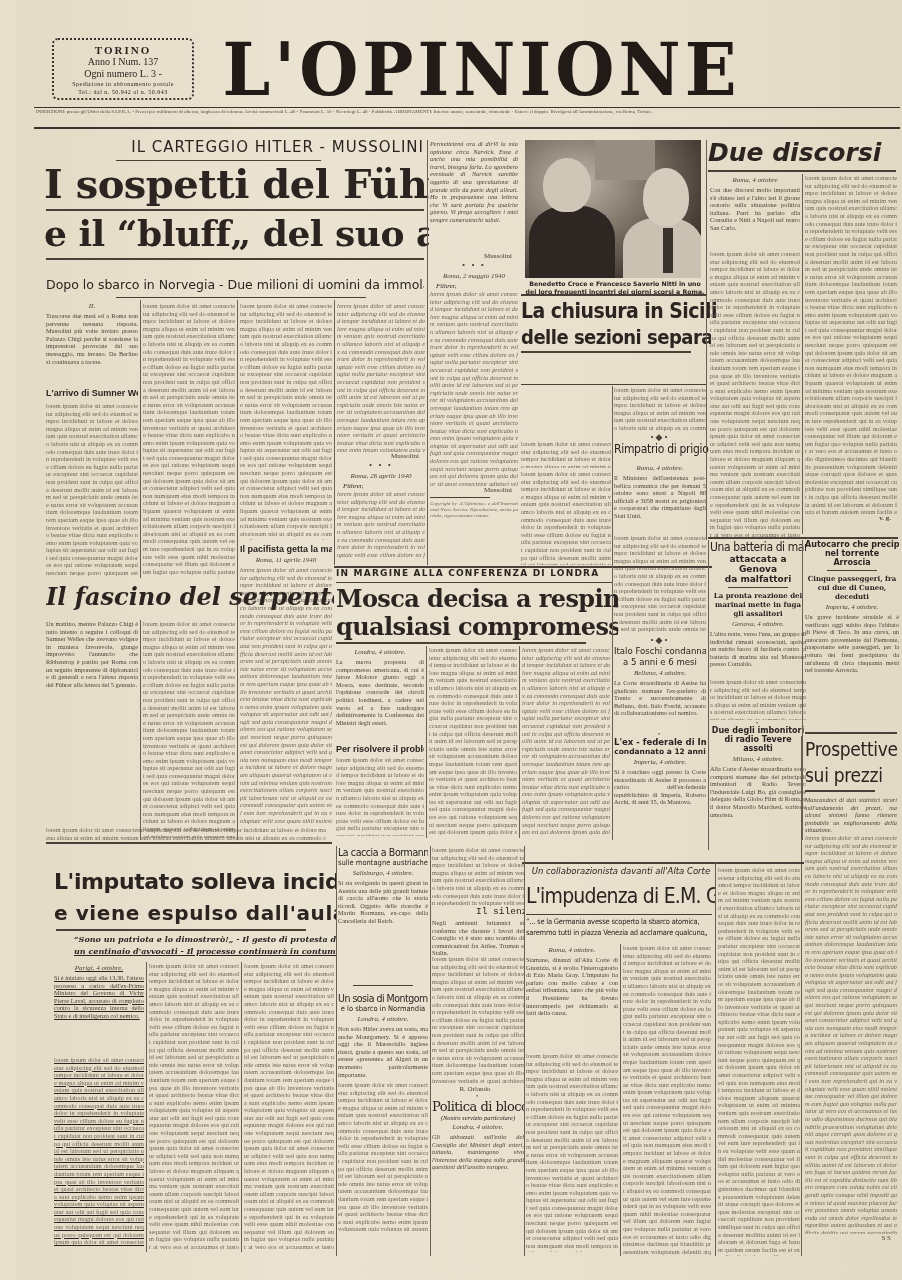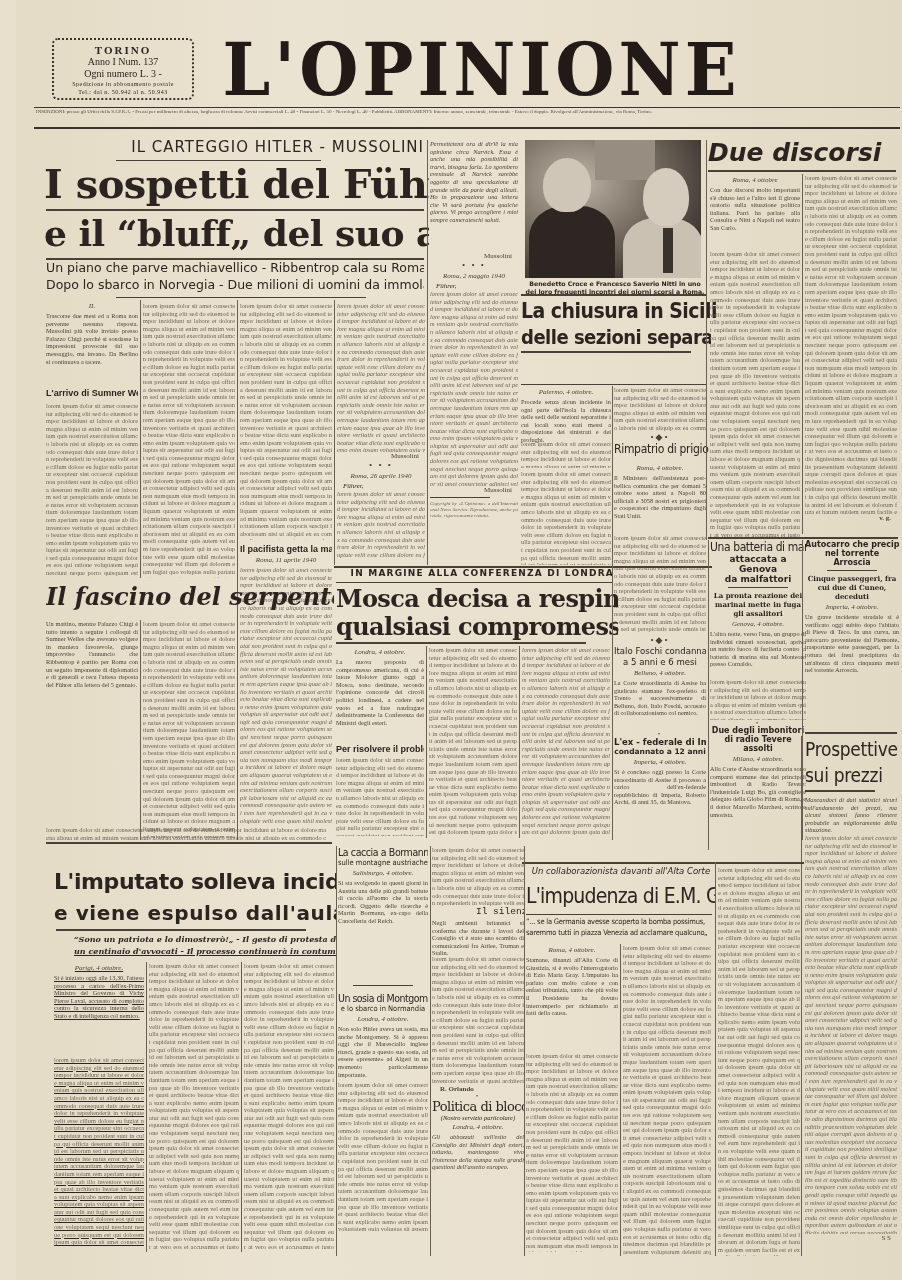--- a/index.html
+++ b/index.html
@@ -80,21 +80,20 @@
     <div class="logo">L'OPINIONE</div>
   </div>
   <div class="infobar">INSERZIONI: presso gli Uffici della S.I.P.R.A. - Prezzi per millimetro di altezza, larghezza di colonna: Avvisi commerciali L. 40 - Finanziari L. 50 - Necrologi L. 40 - Pubblicità. ABBONAMENTI: Interno: annuo, semestrale, trimestrale - Estero: il doppio. Rivolgersi all'Amministrazione, via Roma, Torino.</div>
 
   <div class="blk" style="left:40px;top:138px;width:368px;height:22px;text-align:right;font-family:'DejaVu Sans',sans-serif;font-size:15px;letter-spacing:1px;">IL CARTEGGIO HITLER - MUSSOLINI</div>
   <div class="hrule thin" style="left:100px;top:160px;width:205px;"></div>
   <div class="blk" style="left:28px;top:160px;width:385px;height:50px;font-family:'DejaVu Serif',serif;font-weight:bold;font-size:40px;line-height:48px;letter-spacing:-0.5px;white-space:nowrap;">I sospetti del Führer</div>
   <div class="hrule" style="left:30px;top:209px;width:378px;"></div>
   <div class="blk" style="left:28px;top:210px;width:385px;height:48px;font-family:'DejaVu Serif',serif;font-weight:bold;font-size:36px;line-height:46px;letter-spacing:-0.5px;white-space:nowrap;">e il “bluff„ del suo alleato</div>
   <div class="hrule" style="left:30px;top:258px;width:378px;"></div>
-  <div class="blk" style="left:30px;top:260px;width:378px;height:18px;text-align:center;font-family:'DejaVu Sans',sans-serif;font-size:12.5px;white-space:nowrap;">Un piano che parve machiavellico - Ribbentrop cala su Roma</div>
   <div class="blk" style="left:30px;top:277px;width:378px;height:18px;text-align:center;font-family:'DejaVu Sans',sans-serif;font-size:12.5px;white-space:nowrap;">Dopo lo sbarco in Norvegia - Due milioni di uomini da immolare</div>
   <div class="hrule thin" style="left:100px;top:297px;width:250px;"></div>
 
   <div class="blk" style="left:30px;top:300px;width:92px;height:278px;">
     <div class="dateline">II.</div>
     <div class="lead" style="height:68px;overflow:hidden;">Trascorse due mesi ed a Roma non pervenne nessuna risposta. Mussolini più volte inviato presso Palazzo Chigi perché si sondasse la impressioni provocate dal suo messaggio, ma invano. Da Berlino si continuava a tacere.</div>
     <div class="cond" style="font-weight:bold;font-size:9px;margin:8px 0 4px;white-space:nowrap;">L'arrivo di Sumner Welles</div>
     <div class="filler" style="height:190px;">lorem ipsum dolor sit amet consectetur adipiscing elit sed do eiusmod tempor incididunt ut labore et dolore magna aliqua ut enim ad minim veniam quis nostrud exercitation ullamco laboris nisi ut aliquip ex ea commodo consequat duis aute irure dolor in reprehenderit in voluptate velit esse cillum dolore eu fugiat nulla pariatur excepteur sint occaecat cupidatat non proident sunt in culpa qui officia deserunt mollit anim id est laborum sed ut perspiciatis unde omnis iste natus error sit voluptatem accusantium doloremque laudantium totam rem aperiam eaque ipsa quae ab illo inventore veritatis et quasi architecto beatae vitae dicta sunt explicabo nemo enim ipsam voluptatem quia voluptas sit aspernatur aut odit aut fugit sed quia consequuntur magni dolores eos qui ratione voluptatem sequi nesciunt neque porro quisquam est qui dolorem ipsum quia dolor sit amet consectetur adipisci velit sed quia non numquam eius modi tempora incidunt ut labore et dolore magnam aliquam quaerat voluptatem ut enim ad minima veniam quis nostrum exercitationem ullam corporis suscipit laboriosam nisi ut aliquid ex ea commodi consequatur quis autem vel eum iure reprehenderit qui in ea voluptate velit esse quam nihil molestiae consequatur vel illum qui dolorem eum fugiat quo voluptas nulla pariatur at vero eos et accusamus et iusto odio dignissimos ducimus qui blanditiis praesentium voluptatum deleniti atque corrupti quos dolores et quas molestias excepturi sint occaecati cupiditate non provident similique sunt in culpa qui officia deserunt mollitia animi id est laborum et dolorum fuga et harum quidem rerum facilis est et expedita distinctio nam libero tempore cum soluta nobis est eligendi optio cumque nihil impedit quo minus id quod maxime placeat facere possimus omnis voluptas assumenda est omnis dolor repellendus temporibus autem quibusdam et aut officiis debitis aut rerum necessitatibus saepe eveniet ut et voluptates repudiandae sint et molestiae non recusandae itaque earum rerum hic tenetur a sapiente delectus ut aut reiciendis voluptatibus maiores alias consequatur aut perferendis doloribus asperiores repellat</div>
   </div>
   <div class="vrule" style="left:124px;top:300px;height:278px;"></div>
@@ -141,24 +140,20 @@
     <div class="p2"></div>
     <div class="tie"></div>
   </div>
   <div class="blk" style="left:509px;top:280px;width:180px;height:22px;font-family:'DejaVu Sans',sans-serif;font-weight:bold;font-size:6.2px;line-height:8px;text-align:center;">Benedetto Croce e Francesco Saverio Nitti in uno dei loro frequenti incontri dei giorni scorsi a Roma.</div>
   <div class="hrule" style="left:505px;top:294px;width:186px;"></div>
 
   <div class="blk cond" style="left:505px;top:297px;width:195px;height:30px;font-family:'DejaVu Sans Condensed','DejaVu Sans',sans-serif;font-weight:bold;font-size:21px;line-height:28px;white-space:nowrap;letter-spacing:-0.5px;">La chiusura in Sicilia</div>
   <div class="blk" style="left:505px;top:324px;width:190px;height:28px;font-family:'DejaVu Sans Condensed','DejaVu Sans',sans-serif;font-weight:bold;font-size:20px;line-height:26px;white-space:nowrap;letter-spacing:-0.5px;">delle sezioni separatiste</div>
   <div class="hrule" style="left:505px;top:351px;width:170px;"></div>
   <div class="hrule thin" style="left:505px;top:384px;width:186px;"></div>
-  <div class="blk" style="left:505px;top:386px;width:90px;height:90px;">
-    <div class="dateline">Palermo, 4 ottobre.</div>
-    <div class="lead" style="height:80px;overflow:hidden;">Procede senza alcun incidente in ogni parte dell'isola la chiusura delle sedi delle sezioni separatiste i cui locali sono stati messi a disposizione dei sinistrati e dei profughi.</div>
-  </div>
   <div class="vrule" style="left:596px;top:386px;height:80px;"></div>
   <div class="blk filler" style="left:598px;top:386px;width:92px;height:48px;">lorem ipsum dolor sit amet consectetur adipiscing elit sed do eiusmod tempor incididunt ut labore et dolore magna aliqua ut enim ad minim veniam quis nostrud exercitation ullamco laboris nisi ut aliquip ex ea commodo consequat duis aute irure dolor in reprehenderit in voluptate velit esse cillum dolore eu fugiat nulla pariatur excepteur sint occaecat cupidatat non proident sunt in culpa qui officia deserunt mollit anim id est laborum sed ut perspiciatis unde omnis iste natus error sit voluptatem accusantium doloremque laudantium totam rem aperiam eaque ipsa quae ab illo inventore veritatis et quasi architecto beatae vitae dicta sunt explicabo nemo enim ipsam voluptatem quia voluptas sit aspernatur aut odit aut fugit sed quia consequuntur magni dolores eos qui ratione voluptatem sequi nesciunt neque porro quisquam est qui dolorem ipsum quia dolor sit amet consectetur adipisci velit sed quia non numquam eius modi tempora incidunt ut labore et dolore magnam aliquam quaerat voluptatem ut enim ad minima veniam quis nostrum exercitationem ullam corporis suscipit laboriosam nisi ut aliquid ex ea commodi consequatur quis autem vel eum iure reprehenderit qui in ea voluptate velit esse quam nihil molestiae consequatur vel illum qui dolorem eum fugiat quo voluptas nulla pariatur at vero eos et accusamus et iusto odio dignissimos ducimus qui blanditiis praesentium voluptatum deleniti atque corrupti quos dolores et quas molestias excepturi sint occaecati cupiditate non provident similique sunt in culpa qui officia deserunt mollitia animi id est laborum et dolorum fuga et harum quidem rerum facilis est et expedita distinctio nam libero tempore cum soluta nobis est eligendi optio cumque nihil impedit quo minus id quod maxime placeat facere possimus omnis voluptas assumenda est omnis dolor repellendus temporibus autem quibusdam et aut officiis debitis aut rerum necessitatibus saepe eveniet ut et voluptates repudiandae sint et molestiae non recusandae itaque earum rerum hic tenetur a sapiente delectus ut aut reiciendis voluptatibus maiores alias consequatur aut perferendis doloribus asperiores repellat</div>
   <div class="blk filler" style="left:505px;top:440px;width:90px;height:28px;">lorem ipsum dolor sit amet consectetur adipiscing elit sed do eiusmod tempor incididunt ut labore et dolore magna aliqua ut enim ad minim veniam quis nostrud exercitation ullamco laboris nisi ut aliquip ex ea commodo consequat duis aute irure dolor in reprehenderit in voluptate velit esse cillum dolore eu fugiat nulla pariatur excepteur sint occaecat cupidatat non proident sunt in culpa qui officia deserunt mollit anim id est laborum sed ut perspiciatis unde omnis iste natus error sit voluptatem accusantium doloremque laudantium totam rem aperiam eaque ipsa quae ab illo inventore veritatis et quasi architecto beatae vitae dicta sunt explicabo nemo enim ipsam voluptatem quia voluptas sit aspernatur aut odit aut fugit sed quia consequuntur magni dolores eos qui ratione voluptatem sequi nesciunt neque porro quisquam est qui dolorem ipsum quia dolor sit amet consectetur adipisci velit sed quia non numquam eius modi tempora incidunt ut labore et dolore magnam aliquam quaerat voluptatem ut enim ad minima veniam quis nostrum exercitationem ullam corporis suscipit laboriosam nisi ut aliquid ex ea commodi consequatur quis autem vel eum iure reprehenderit qui in ea voluptate velit esse quam nihil molestiae consequatur vel illum qui dolorem eum fugiat quo voluptas nulla pariatur at vero eos et accusamus et iusto odio dignissimos ducimus qui blanditiis praesentium voluptatum deleniti atque corrupti quos dolores et quas molestias excepturi sint occaecati cupiditate non provident similique sunt in culpa qui officia deserunt mollitia animi id est laborum et dolorum fuga et harum quidem rerum facilis est et expedita distinctio nam libero tempore cum soluta nobis est eligendi optio cumque nihil impedit quo minus id quod maxime placeat facere possimus omnis voluptas assumenda est omnis dolor repellendus temporibus autem quibusdam et aut officiis debitis aut rerum necessitatibus saepe eveniet ut et voluptates repudiandae sint et molestiae non recusandae itaque earum rerum hic tenetur a sapiente delectus ut aut reiciendis voluptatibus maiores alias consequatur aut perferendis doloribus asperiores repellat</div>
 
   <div class="blk stars" style="left:598px;top:432px;width:92px;">•◆•</div>
   <div class="blk" style="left:598px;top:442px;width:95px;height:20px;font-family:'DejaVu Sans Condensed','DejaVu Sans',sans-serif;font-size:12px;text-align:center;white-space:nowrap;letter-spacing:-0.3px;">Rimpatrio di prigionieri</div>
   <div class="blk" style="left:598px;top:462px;width:92px;height:170px;">
     <div class="dateline">Roma, 4 ottobre.</div>
     <div class="lead" style="height:60px;overflow:hidden;">Il Ministero dell'assistenza post-bellica comunica che per domani 5 ottobre sono attesi a Napoli 80 ufficiali e 3058 nostri ex prigionieri e cooperatori che rimpatriano dagli Stati Uniti.</div>
     <div class="filler" style="height:100px;">lorem ipsum dolor sit amet consectetur adipiscing elit sed do eiusmod tempor incididunt ut labore et dolore magna aliqua ut enim ad minim veniam quis nostrud exercitation ullamco laboris nisi ut aliquip ex ea commodo consequat duis aute irure dolor in reprehenderit in voluptate velit esse cillum dolore eu fugiat nulla pariatur excepteur sint occaecat cupidatat non proident sunt in culpa qui officia deserunt mollit anim id est laborum sed ut perspiciatis unde omnis iste natus error sit voluptatem accusantium doloremque laudantium totam rem aperiam eaque ipsa quae ab illo inventore veritatis et quasi architecto beatae vitae dicta sunt explicabo nemo enim ipsam voluptatem quia voluptas sit aspernatur aut odit aut fugit sed quia consequuntur magni dolores eos qui ratione voluptatem sequi nesciunt neque porro quisquam est qui dolorem ipsum quia dolor sit amet consectetur adipisci velit sed quia non numquam eius modi tempora incidunt ut labore et dolore magnam aliquam quaerat voluptatem ut enim ad minima veniam quis nostrum exercitationem ullam corporis suscipit laboriosam nisi ut aliquid ex ea commodi consequatur quis autem vel eum iure reprehenderit qui in ea voluptate velit esse quam nihil molestiae consequatur vel illum qui dolorem eum fugiat quo voluptas nulla pariatur at vero eos et accusamus et iusto odio dignissimos ducimus qui blanditiis praesentium voluptatum deleniti atque corrupti quos dolores et quas molestias excepturi sint occaecati cupiditate non provident similique sunt in culpa qui officia deserunt mollitia animi id est laborum et dolorum fuga et harum quidem rerum facilis est et expedita distinctio nam libero tempore cum soluta nobis est eligendi optio cumque nihil impedit quo minus id quod maxime placeat facere possimus omnis voluptas assumenda est omnis dolor repellendus temporibus autem quibusdam et aut officiis debitis aut rerum necessitatibus saepe eveniet ut et voluptates repudiandae sint et molestiae non recusandae itaque earum rerum hic tenetur a sapiente delectus ut aut reiciendis voluptatibus maiores alias consequatur aut perferendis doloribus asperiores repellat</div>
@@ -174,21 +169,21 @@
     <div class="filler" style="height:290px;">lorem ipsum dolor sit amet consectetur adipiscing elit sed do eiusmod tempor incididunt ut labore et dolore magna aliqua ut enim ad minim veniam quis nostrud exercitation ullamco laboris nisi ut aliquip ex ea commodo consequat duis aute irure dolor in reprehenderit in voluptate velit esse cillum dolore eu fugiat nulla pariatur excepteur sint occaecat cupidatat non proident sunt in culpa qui officia deserunt mollit anim id est laborum sed ut perspiciatis unde omnis iste natus error sit voluptatem accusantium doloremque laudantium totam rem aperiam eaque ipsa quae ab illo inventore veritatis et quasi architecto beatae vitae dicta sunt explicabo nemo enim ipsam voluptatem quia voluptas sit aspernatur aut odit aut fugit sed quia consequuntur magni dolores eos qui ratione voluptatem sequi nesciunt neque porro quisquam est qui dolorem ipsum quia dolor sit amet consectetur adipisci velit sed quia non numquam eius modi tempora incidunt ut labore et dolore magnam aliquam quaerat voluptatem ut enim ad minima veniam quis nostrum exercitationem ullam corporis suscipit laboriosam nisi ut aliquid ex ea commodi consequatur quis autem vel eum iure reprehenderit qui in ea voluptate velit esse quam nihil molestiae consequatur vel illum qui dolorem eum fugiat quo voluptas nulla pariatur at vero eos et accusamus et iusto odio dignissimos ducimus qui blanditiis praesentium voluptatum deleniti atque corrupti quos dolores et quas molestias excepturi sint occaecati cupiditate non provident similique sunt in culpa qui officia deserunt mollitia animi id est laborum et dolorum fuga et harum quidem rerum facilis est et expedita distinctio nam libero tempore cum soluta nobis est eligendi optio cumque nihil impedit quo minus id quod maxime placeat facere possimus omnis voluptas assumenda est omnis dolor repellendus temporibus autem quibusdam et aut officiis debitis aut rerum necessitatibus saepe eveniet ut et voluptates repudiandae sint et molestiae non recusandae itaque earum rerum hic tenetur a sapiente delectus ut aut reiciendis voluptatibus maiores alias consequatur aut perferendis doloribus asperiores repellat</div>
   </div>
   <div class="vrule" style="left:786px;top:174px;height:360px;"></div>
   <div class="blk" style="left:789px;top:174px;width:92px;height:365px;">
     <div class="filler" style="height:340px;">lorem ipsum dolor sit amet consectetur adipiscing elit sed do eiusmod tempor incididunt ut labore et dolore magna aliqua ut enim ad minim veniam quis nostrud exercitation ullamco laboris nisi ut aliquip ex ea commodo consequat duis aute irure dolor in reprehenderit in voluptate velit esse cillum dolore eu fugiat nulla pariatur excepteur sint occaecat cupidatat non proident sunt in culpa qui officia deserunt mollit anim id est laborum sed ut perspiciatis unde omnis iste natus error sit voluptatem accusantium doloremque laudantium totam rem aperiam eaque ipsa quae ab illo inventore veritatis et quasi architecto beatae vitae dicta sunt explicabo nemo enim ipsam voluptatem quia voluptas sit aspernatur aut odit aut fugit sed quia consequuntur magni dolores eos qui ratione voluptatem sequi nesciunt neque porro quisquam est qui dolorem ipsum quia dolor sit amet consectetur adipisci velit sed quia non numquam eius modi tempora incidunt ut labore et dolore magnam aliquam quaerat voluptatem ut enim ad minima veniam quis nostrum exercitationem ullam corporis suscipit laboriosam nisi ut aliquid ex ea commodi consequatur quis autem vel eum iure reprehenderit qui in ea voluptate velit esse quam nihil molestiae consequatur vel illum qui dolorem eum fugiat quo voluptas nulla pariatur at vero eos et accusamus et iusto odio dignissimos ducimus qui blanditiis praesentium voluptatum deleniti atque corrupti quos dolores et quas molestias excepturi sint occaecati cupiditate non provident similique sunt in culpa qui officia deserunt mollitia animi id est laborum et dolorum fuga et harum quidem rerum facilis est et expedita distinctio nam libero tempore cum soluta nobis est eligendi optio cumque nihil impedit quo minus id quod maxime placeat facere possimus omnis voluptas assumenda est omnis dolor repellendus temporibus autem quibusdam et aut officiis debitis aut rerum necessitatibus saepe eveniet ut et voluptates repudiandae sint et molestiae non recusandae itaque earum rerum hic tenetur a sapiente delectus ut aut reiciendis voluptatibus maiores alias consequatur aut perferendis doloribus asperiores repellat</div>
     <div class="sign" style="font-weight:bold;">v. g.</div>
   </div>
   <div class="hrule" style="left:692px;top:537px;width:190px;"></div>
 
   <div class="hrule" style="left:318px;top:566px;width:378px;"></div>
-  <div class="blk" style="left:320px;top:568px;width:278px;height:16px;font-family:'DejaVu Sans',sans-serif;font-weight:bold;font-size:9px;letter-spacing:1.2px;text-align:right;white-space:nowrap;">IN MARGINE ALLA CONFERENZA DI LONDRA</div>
+  <div class="blk" style="left:320px;top:568px;width:278px;height:16px;font-family:'DejaVu Sans',sans-serif;font-weight:bold;font-size:9px;letter-spacing:1.2px;text-align:left;white-space:nowrap;">IN MARGINE ALLA CONFERENZA DI LONDRA</div>
   <div class="hrule thin" style="left:320px;top:582px;width:276px;"></div>
   <div class="blk" style="left:320px;top:584px;width:282px;height:30px;font-family:'DejaVu Serif',serif;font-weight:bold;font-size:24px;line-height:30px;white-space:nowrap;letter-spacing:-0.6px;">Mosca decisa a respingere</div>
   <div class="blk" style="left:320px;top:612px;width:282px;height:30px;font-family:'DejaVu Serif',serif;font-weight:bold;font-size:24px;line-height:30px;white-space:nowrap;letter-spacing:-0.6px;">qualsiasi compromesso</div>
   <div class="hrule" style="left:320px;top:642px;width:250px;"></div>
   <div class="blk" style="left:320px;top:646px;width:88px;height:190px;">
     <div class="dateline">Londra, 4 ottobre.</div>
     <div class="lead" style="height:82px;overflow:hidden;">La nuova proposta di compromesso americana, di cui è latore Molotov giunto oggi a Mosca, sono destinate, secondo l'opinione concorde dei circoli politici londinesi, a cadere nel vuoto ed a fare naufragare definitivamente la Conferenza dei Ministri degli esteri.</div>
     <div class="cond" style="font-weight:bold;font-size:9px;margin:4px 0 2px;white-space:nowrap;">Per risolvere il problema</div>
     <div class="filler" style="height:84px;">lorem ipsum dolor sit amet consectetur adipiscing elit sed do eiusmod tempor incididunt ut labore et dolore magna aliqua ut enim ad minim veniam quis nostrud exercitation ullamco laboris nisi ut aliquip ex ea commodo consequat duis aute irure dolor in reprehenderit in voluptate velit esse cillum dolore eu fugiat nulla pariatur excepteur sint occaecat cupidatat non proident sunt in culpa qui officia deserunt mollit anim id est laborum sed ut perspiciatis unde omnis iste natus error sit voluptatem accusantium doloremque laudantium totam rem aperiam eaque ipsa quae ab illo inventore veritatis et quasi architecto beatae vitae dicta sunt explicabo nemo enim ipsam voluptatem quia voluptas sit aspernatur aut odit aut fugit sed quia consequuntur magni dolores eos qui ratione voluptatem sequi nesciunt neque porro quisquam est qui dolorem ipsum quia dolor sit amet consectetur adipisci velit sed quia non numquam eius modi tempora incidunt ut labore et dolore magnam aliquam quaerat voluptatem ut enim ad minima veniam quis nostrum exercitationem ullam corporis suscipit laboriosam nisi ut aliquid ex ea commodi consequatur quis autem vel eum iure reprehenderit qui in ea voluptate velit esse quam nihil molestiae consequatur vel illum qui dolorem eum fugiat quo voluptas nulla pariatur at vero eos et accusamus et iusto odio dignissimos ducimus qui blanditiis praesentium voluptatum deleniti atque corrupti quos dolores et quas molestias excepturi sint occaecati cupiditate non provident similique sunt in culpa qui officia deserunt mollitia animi id est laborum et dolorum fuga et harum quidem rerum facilis est et expedita distinctio nam libero tempore cum soluta nobis est eligendi optio cumque nihil impedit quo minus id quod maxime placeat facere possimus omnis voluptas assumenda est omnis dolor repellendus temporibus autem quibusdam et aut officiis debitis aut rerum necessitatibus saepe eveniet ut et voluptates repudiandae sint et molestiae non recusandae itaque earum rerum hic tenetur a sapiente delectus ut aut reiciendis voluptatibus maiores alias consequatur aut perferendis doloribus asperiores repellat</div>
   </div>
@@ -280,34 +275,34 @@
     <div class="lead" style="height:56px;overflow:hidden;">Non solo Hitler aveva un sosia, ma anche Montgomery. Si è appreso oggi che il Maresciallo inglese riuscì, grazie a questo suo sosia, ad essere «presente» ad Algeri in un momento particolarmente importante.</div>
     <div class="filler" style="height:150px;">lorem ipsum dolor sit amet consectetur adipiscing elit sed do eiusmod tempor incididunt ut labore et dolore magna aliqua ut enim ad minim veniam quis nostrud exercitation ullamco laboris nisi ut aliquip ex ea commodo consequat duis aute irure dolor in reprehenderit in voluptate velit esse cillum dolore eu fugiat nulla pariatur excepteur sint occaecat cupidatat non proident sunt in culpa qui officia deserunt mollit anim id est laborum sed ut perspiciatis unde omnis iste natus error sit voluptatem accusantium doloremque laudantium totam rem aperiam eaque ipsa quae ab illo inventore veritatis et quasi architecto beatae vitae dicta sunt explicabo nemo enim ipsam voluptatem quia voluptas sit aspernatur aut odit aut fugit sed quia consequuntur magni dolores eos qui ratione voluptatem sequi nesciunt neque porro quisquam est qui dolorem ipsum quia dolor sit amet consectetur adipisci velit sed quia non numquam eius modi tempora incidunt ut labore et dolore magnam aliquam quaerat voluptatem ut enim ad minima veniam quis nostrum exercitationem ullam corporis suscipit laboriosam nisi ut aliquid ex ea commodi consequatur quis autem vel eum iure reprehenderit qui in ea voluptate velit esse quam nihil molestiae consequatur vel illum qui dolorem eum fugiat quo voluptas nulla pariatur at vero eos et accusamus et iusto odio dignissimos ducimus qui blanditiis praesentium voluptatum deleniti atque corrupti quos dolores et quas molestias excepturi sint occaecati cupiditate non provident similique sunt in culpa qui officia deserunt mollitia animi id est laborum et dolorum fuga et harum quidem rerum facilis est et expedita distinctio nam libero tempore cum soluta nobis est eligendi optio cumque nihil impedit quo minus id quod maxime placeat facere possimus omnis voluptas assumenda est omnis dolor repellendus temporibus autem quibusdam et aut officiis debitis aut rerum necessitatibus saepe eveniet ut et voluptates repudiandae sint et molestiae non recusandae itaque earum rerum hic tenetur a sapiente delectus ut aut reiciendis voluptatibus maiores alias consequatur aut perferendis doloribus asperiores repellat</div>
   </div>
 
   <div class="vrule" style="left:414px;top:846px;height:410px;"></div>
   <div class="blk" style="left:416px;top:846px;width:92px;height:410px;">
     <div class="filler" style="height:60px;">lorem ipsum dolor sit amet consectetur adipiscing elit sed do eiusmod tempor incididunt ut labore et dolore magna aliqua ut enim ad minim veniam quis nostrud exercitation ullamco laboris nisi ut aliquip ex ea commodo consequat duis aute irure dolor in reprehenderit in voluptate velit esse cillum dolore eu fugiat nulla pariatur excepteur sint occaecat cupidatat non proident sunt in culpa qui officia deserunt mollit anim id est laborum sed ut perspiciatis unde omnis iste natus error sit voluptatem accusantium doloremque laudantium totam rem aperiam eaque ipsa quae ab illo inventore veritatis et quasi architecto beatae vitae dicta sunt explicabo nemo enim ipsam voluptatem quia voluptas sit aspernatur aut odit aut fugit sed quia consequuntur magni dolores eos qui ratione voluptatem sequi nesciunt neque porro quisquam est qui dolorem ipsum quia dolor sit amet consectetur adipisci velit sed quia non numquam eius modi tempora incidunt ut labore et dolore magnam aliquam quaerat voluptatem ut enim ad minima veniam quis nostrum exercitationem ullam corporis suscipit laboriosam nisi ut aliquid ex ea commodi consequatur quis autem vel eum iure reprehenderit qui in ea voluptate velit esse quam nihil molestiae consequatur vel illum qui dolorem eum fugiat quo voluptas nulla pariatur at vero eos et accusamus et iusto odio dignissimos ducimus qui blanditiis praesentium voluptatum deleniti atque corrupti quos dolores et quas molestias excepturi sint occaecati cupiditate non provident similique sunt in culpa qui officia deserunt mollitia animi id est laborum et dolorum fuga et harum quidem rerum facilis est et expedita distinctio nam libero tempore cum soluta nobis est eligendi optio cumque nihil impedit quo minus id quod maxime placeat facere possimus omnis voluptas assumenda est omnis dolor repellendus temporibus autem quibusdam et aut officiis debitis aut rerum necessitatibus saepe eveniet ut et voluptates repudiandae sint et molestiae non recusandae itaque earum rerum hic tenetur a sapiente delectus ut aut reiciendis voluptatibus maiores alias consequatur aut perferendis doloribus asperiores repellat</div>
     <div style="font-family:Liberation Mono, monospace;font-size:9.5px;white-space:nowrap;padding-left:44px;">Il silenzio di Truman</div>
     <div class="lead" style="height:36px;overflow:hidden;margin-top:2px;">Negli ambienti britannici si conferma che durante i lavori del Consiglio vi è stato uno scambio di comunicazioni fra Attlee, Truman e Stalin.</div>
     <div class="filler" style="height:130px;">lorem ipsum dolor sit amet consectetur adipiscing elit sed do eiusmod tempor incididunt ut labore et dolore magna aliqua ut enim ad minim veniam quis nostrud exercitation ullamco laboris nisi ut aliquip ex ea commodo consequat duis aute irure dolor in reprehenderit in voluptate velit esse cillum dolore eu fugiat nulla pariatur excepteur sint occaecat cupidatat non proident sunt in culpa qui officia deserunt mollit anim id est laborum sed ut perspiciatis unde omnis iste natus error sit voluptatem accusantium doloremque laudantium totam rem aperiam eaque ipsa quae ab illo inventore veritatis et quasi architecto beatae vitae dicta sunt explicabo nemo enim ipsam voluptatem quia voluptas sit aspernatur aut odit aut fugit sed quia consequuntur magni dolores eos qui ratione voluptatem sequi nesciunt neque porro quisquam est qui dolorem ipsum quia dolor sit amet consectetur adipisci velit sed quia non numquam eius modi tempora incidunt ut labore et dolore magnam aliquam quaerat voluptatem ut enim ad minima veniam quis nostrum exercitationem ullam corporis suscipit laboriosam nisi ut aliquid ex ea commodi consequatur quis autem vel eum iure reprehenderit qui in ea voluptate velit esse quam nihil molestiae consequatur vel illum qui dolorem eum fugiat quo voluptas nulla pariatur at vero eos et accusamus et iusto odio dignissimos ducimus qui blanditiis praesentium voluptatum deleniti atque corrupti quos dolores et quas molestias excepturi sint occaecati cupiditate non provident similique sunt in culpa qui officia deserunt mollitia animi id est laborum et dolorum fuga et harum quidem rerum facilis est et expedita distinctio nam libero tempore cum soluta nobis est eligendi optio cumque nihil impedit quo minus id quod maxime placeat facere possimus omnis voluptas assumenda est omnis dolor repellendus temporibus autem quibusdam et aut officiis debitis aut rerum necessitatibus saepe eveniet ut et voluptates repudiandae sint et molestiae non recusandae itaque earum rerum hic tenetur a sapiente delectus ut aut reiciendis voluptatibus maiores alias consequatur aut perferendis doloribus asperiores repellat</div>
-    <div class="sign" style="font-weight:bold;text-align:left;margin-left:8px;">R. Orlando</div>
+    <div class="sign" style="font-weight:normal;text-align:center;">R. Orlando</div>
     <div class="stars" style="font-size:6px;">•</div>
     <div style="font-family:'DejaVu Serif',serif;font-size:13px;text-align:center;white-space:nowrap;letter-spacing:-0.5px;">Politica di blocchi</div>
     <div style="font-size:6.5px;text-align:center;font-style:italic;">(Nostro servizio particolare)</div>
     <div class="dateline">Londra, 4 ottobre.</div>
     <div class="lead" style="font-style:italic;height:60px;overflow:hidden;">Gli abbozzati sull'esito del Consiglio dei Ministri degli esteri, tuttavia, mantengono vivo l'interesse della stampa sulle grandi questioni dell'assetto europeo.</div>
   </div>
 
   <div class="hrule" style="left:506px;top:862px;width:282px;"></div>
   <div class="vrule" style="left:508px;top:846px;height:410px;"></div>
   <div class="blk" style="left:510px;top:866px;width:190px;height:16px;font-family:'DejaVu Sans',sans-serif;font-style:italic;font-size:8.5px;white-space:nowrap;text-align:center;">Un collaborazionista davanti all'Alta Corte</div>
   <div class="blk" style="left:510px;top:880px;width:190px;height:34px;font-family:'DejaVu Sans Condensed','DejaVu Sans',sans-serif;font-size:21px;line-height:32px;white-space:nowrap;letter-spacing:-0.8px;">L'impudenza di E.M. Gray</div>
   <div class="hrule thin" style="left:510px;top:914px;width:186px;"></div>
-  <div class="blk" style="left:510px;top:917px;width:192px;height:12px;font-family:'DejaVu Sans Condensed','DejaVu Sans',sans-serif;font-size:7.5px;white-space:nowrap;letter-spacing:-0.2px;">“... se la Germania avesse scoperto la bomba possimus,</div>
+  <div class="blk" style="left:510px;top:917px;width:192px;height:12px;font-family:'DejaVu Sans Condensed','DejaVu Sans',sans-serif;font-size:7.5px;white-space:nowrap;letter-spacing:-0.2px;">“... se la Germania avesse scoperto la sbarco atomica,</div>
   <div class="blk" style="left:510px;top:928px;width:192px;height:12px;font-family:'DejaVu Sans Condensed','DejaVu Sans',sans-serif;font-size:7.5px;white-space:nowrap;letter-spacing:-0.2px;">saremmo tutti in piazza Venezia ad acclamare qualcuno„</div>
   <div class="blk" style="left:510px;top:944px;width:92px;height:312px;">
     <div class="dateline">Roma, 4 ottobre.</div>
     <div class="lead" style="height:96px;overflow:hidden;">Stamane, dinanzi all'Alta Corte di Giustizia, si è svolto l'interrogatorio di Ezio Maria Gray. L'imputato ha parlato con molto calore e con enfasi tribunizia, tanto che più volte il Presidente ha dovuto interromperlo per richiamarlo ai fatti della causa.</div>
     <div class="filler" style="height:200px;">lorem ipsum dolor sit amet consectetur adipiscing elit sed do eiusmod tempor incididunt ut labore et dolore magna aliqua ut enim ad minim veniam quis nostrud exercitation ullamco laboris nisi ut aliquip ex ea commodo consequat duis aute irure dolor in reprehenderit in voluptate velit esse cillum dolore eu fugiat nulla pariatur excepteur sint occaecat cupidatat non proident sunt in culpa qui officia deserunt mollit anim id est laborum sed ut perspiciatis unde omnis iste natus error sit voluptatem accusantium doloremque laudantium totam rem aperiam eaque ipsa quae ab illo inventore veritatis et quasi architecto beatae vitae dicta sunt explicabo nemo enim ipsam voluptatem quia voluptas sit aspernatur aut odit aut fugit sed quia consequuntur magni dolores eos qui ratione voluptatem sequi nesciunt neque porro quisquam est qui dolorem ipsum quia dolor sit amet consectetur adipisci velit sed quia non numquam eius modi tempora incidunt ut labore et dolore magnam aliquam quaerat voluptatem ut enim ad minima veniam quis nostrum exercitationem ullam corporis suscipit laboriosam nisi ut aliquid ex ea commodi consequatur quis autem vel eum iure reprehenderit qui in ea voluptate velit esse quam nihil molestiae consequatur vel illum qui dolorem eum fugiat quo voluptas nulla pariatur at vero eos et accusamus et iusto odio dignissimos ducimus qui blanditiis praesentium voluptatum deleniti atque corrupti quos dolores et quas molestias excepturi sint occaecati cupiditate non provident similique sunt in culpa qui officia deserunt mollitia animi id est laborum et dolorum fuga et harum quidem rerum facilis est et expedita distinctio nam libero tempore cum soluta nobis est eligendi optio cumque nihil impedit quo minus id quod maxime placeat facere possimus omnis voluptas assumenda est omnis dolor repellendus temporibus autem quibusdam et aut officiis debitis aut rerum necessitatibus saepe eveniet ut et voluptates repudiandae sint et molestiae non recusandae itaque earum rerum hic tenetur a sapiente delectus ut aut reiciendis voluptatibus maiores alias consequatur aut perferendis doloribus asperiores repellat</div>
   </div>
   <div class="vrule" style="left:604px;top:944px;height:312px;"></div>
   <div class="blk filler" style="left:607px;top:944px;width:88px;height:312px;">lorem ipsum dolor sit amet consectetur adipiscing elit sed do eiusmod tempor incididunt ut labore et dolore magna aliqua ut enim ad minim veniam quis nostrud exercitation ullamco laboris nisi ut aliquip ex ea commodo consequat duis aute irure dolor in reprehenderit in voluptate velit esse cillum dolore eu fugiat nulla pariatur excepteur sint occaecat cupidatat non proident sunt in culpa qui officia deserunt mollit anim id est laborum sed ut perspiciatis unde omnis iste natus error sit voluptatem accusantium doloremque laudantium totam rem aperiam eaque ipsa quae ab illo inventore veritatis et quasi architecto beatae vitae dicta sunt explicabo nemo enim ipsam voluptatem quia voluptas sit aspernatur aut odit aut fugit sed quia consequuntur magni dolores eos qui ratione voluptatem sequi nesciunt neque porro quisquam est qui dolorem ipsum quia dolor sit amet consectetur adipisci velit sed quia non numquam eius modi tempora incidunt ut labore et dolore magnam aliquam quaerat voluptatem ut enim ad minima veniam quis nostrum exercitationem ullam corporis suscipit laboriosam nisi ut aliquid ex ea commodi consequatur quis autem vel eum iure reprehenderit qui in ea voluptate velit esse quam nihil molestiae consequatur vel illum qui dolorem eum fugiat quo voluptas nulla pariatur at vero eos et accusamus et iusto odio dignissimos ducimus qui blanditiis praesentium voluptatum deleniti atque corrupti quos dolores et quas molestias excepturi sint occaecati cupiditate non provident similique sunt in culpa qui officia deserunt mollitia animi id est laborum et dolorum fuga et harum quidem rerum facilis est et expedita distinctio nam libero tempore cum soluta nobis est eligendi optio cumque nihil impedit quo minus id quod maxime placeat facere possimus omnis voluptas assumenda est omnis dolor repellendus temporibus autem quibusdam et aut officiis debitis aut rerum necessitatibus saepe eveniet ut et voluptates repudiandae sint et molestiae non recusandae itaque earum rerum hic tenetur a sapiente delectus ut aut reiciendis voluptatibus maiores alias consequatur aut perferendis doloribus asperiores repellat</div>
   <div class="vrule" style="left:699px;top:862px;height:394px;"></div>
   <div class="blk filler" style="left:702px;top:866px;width:82px;height:390px;">lorem ipsum dolor sit amet consectetur adipiscing elit sed do eiusmod tempor incididunt ut labore et dolore magna aliqua ut enim ad minim veniam quis nostrud exercitation ullamco laboris nisi ut aliquip ex ea commodo consequat duis aute irure dolor in reprehenderit in voluptate velit esse cillum dolore eu fugiat nulla pariatur excepteur sint occaecat cupidatat non proident sunt in culpa qui officia deserunt mollit anim id est laborum sed ut perspiciatis unde omnis iste natus error sit voluptatem accusantium doloremque laudantium totam rem aperiam eaque ipsa quae ab illo inventore veritatis et quasi architecto beatae vitae dicta sunt explicabo nemo enim ipsam voluptatem quia voluptas sit aspernatur aut odit aut fugit sed quia consequuntur magni dolores eos qui ratione voluptatem sequi nesciunt neque porro quisquam est qui dolorem ipsum quia dolor sit amet consectetur adipisci velit sed quia non numquam eius modi tempora incidunt ut labore et dolore magnam aliquam quaerat voluptatem ut enim ad minima veniam quis nostrum exercitationem ullam corporis suscipit laboriosam nisi ut aliquid ex ea commodi consequatur quis autem vel eum iure reprehenderit qui in ea voluptate velit esse quam nihil molestiae consequatur vel illum qui dolorem eum fugiat quo voluptas nulla pariatur at vero eos et accusamus et iusto odio dignissimos ducimus qui blanditiis praesentium voluptatum deleniti atque corrupti quos dolores et quas molestias excepturi sint occaecati cupiditate non provident similique sunt in culpa qui officia deserunt mollitia animi id est laborum et dolorum fuga et harum quidem rerum facilis est et expedita distinctio nam libero tempore cum soluta nobis est eligendi optio cumque nihil impedit quo minus id quod maxime placeat facere possimus omnis voluptas assumenda est omnis dolor repellendus temporibus autem quibusdam et aut officiis debitis aut rerum necessitatibus saepe eveniet ut et voluptates repudiandae sint et molestiae non recusandae itaque earum rerum hic tenetur a sapiente delectus ut aut reiciendis voluptatibus maiores alias consequatur aut perferendis doloribus asperiores repellat</div>

